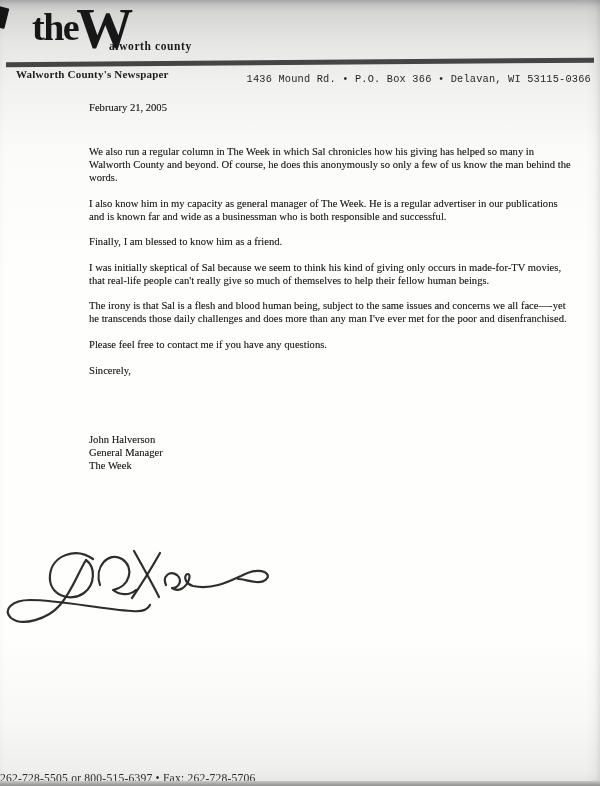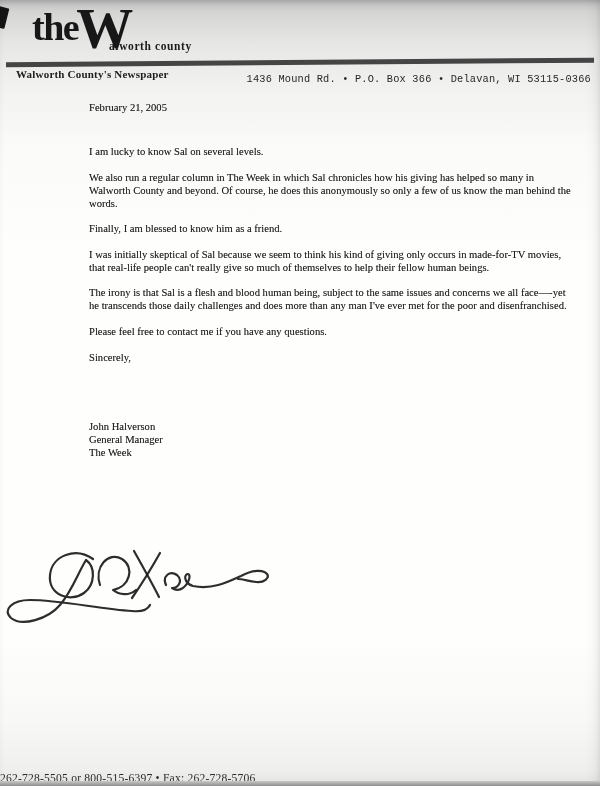--- a/index.html
+++ b/index.html
@@ -113,22 +113,22 @@
       <span class="logo-w">W</span>
       <span class="logo-sub">alworth county</span>
     </div>
     <div class="header-rule"></div>
     <span class="tagline">Walworth County's Newspaper</span>
     <span class="address">1436 Mound Rd. • P.O. Box 366 • Delavan, WI 53115-0366</span>
   </header>
 
   <main class="letter-body">
     <p class="date">February 21, 2005</p>
-    <p>I am lucky to know Sal on several levels.</p>
     <p>We also run a regular column in The Week in which Sal chronicles how his giving has helped so many in Walworth County and beyond.  Of course, he does this anonymously so only a few of us know the man behind the words.</p>
+    <p>I also know him in my capacity as general manager of The Week. He is a regular advertiser in our publications and is known far and wide as a businessman who is both responsible and successful.</p>
     <p>Finally, I am blessed to know him as a friend.</p>
     <p>I was initially skeptical of Sal because we seem to think his kind of giving only occurs in made-for-TV movies, that real-life people can't really give so much of themselves to help their fellow human beings.</p>
     <p>The irony is that Sal is a flesh and blood human being, subject to the same issues and concerns we all face—-yet he transcends those daily challenges and does more than any man I've ever met for the poor and disenfranchised.</p>
     <p>Please feel free to contact me if you have any questions.</p>
     <p class="closing">Sincerely,</p>
     <div class="sig-block">
       <p>John Halverson</p>
       <p>General Manager</p>
       <p>The Week</p>
     </div>

